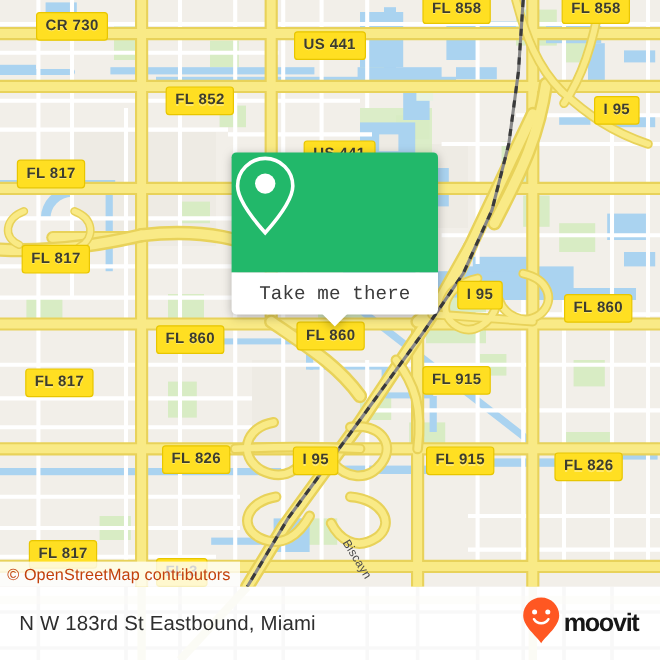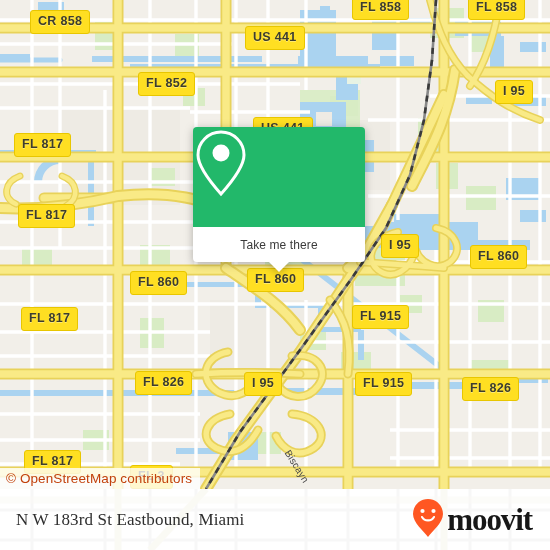--- a/index.html
+++ b/index.html
@@ -60,45 +60,45 @@
     background:#22b86a;
     border-radius:4px 4px 0 0;
     display:flex;align-items:center;justify-content:center;
   }
   .card-bottom{
     position:absolute;left:0;top:100px;width:172px;height:35px;
     background:#fff;border-radius:0 0 4px 4px;
     display:flex;align-items:center;justify-content:center;
   }
   .card-bottom span{
-    font-size:12px;color:#3b3b3b;letter-spacing:.1px;
+    font-size:16px;color:#3b3b3b;letter-spacing:.1px;font-family:Liberation Mono, monospace;
   }
   .card-tip{
     position:absolute;left:50%;top:134px;margin-left:-11px;
     width:0;height:0;
     border-left:11px solid transparent;
     border-right:11px solid transparent;
     border-top:11px solid #fff;
   }
 
   
   .footer{
     position:absolute;left:0;top:489px;width:550px;height:61px;
-    background:#ffffff;overflow:hidden;font-family:Liberation Serif, serif;
+    background:#ffffff;overflow:hidden;
   }
   .footer-wm{position:absolute;left:0;top:-489px;opacity:.10;}
   .footer-inner{
     position:absolute;left:0;top:0;width:550px;height:61px;
     display:flex;align-items:center;justify-content:space-between;
     padding:0 18px 0 16px;box-sizing:border-box;
   }
   .footer-title{font-size:17px;color:#2e2e2e;letter-spacing:.15px;white-space:nowrap;}
   .logo{display:flex;align-items:center;gap:2px;}
   .logo-word{
-    font-size:31px;color:#171717;font-weight:bold;letter-spacing:-1.1px;line-height:1;
+    font-size:21px;color:#171717;font-weight:bold;letter-spacing:-1.1px;line-height:1;
     margin-left:1px;
   }
 </style>
 </head>
 <body>
 
 <div class="screen">
 
   <div class="map">
 
@@ -340,21 +340,21 @@
       <g fill="none" stroke="#888" stroke-width="2.6">
         <path d="M436 0 L432 60 L424 120 L410 175 L386 228 L352 278 L300 350 L240 432 L206 489"></path>
       </g>
       <g fill="none" stroke="#3a3a3a" stroke-width="2.6" stroke-dasharray="6 6">
         <path d="M436 0 L432 60 L424 120 L410 175 L386 228 L352 278 L300 350 L240 432 L206 489"></path>
       </g>
     </svg>
 
     <div class="streetlabel" style="left:292px;top:448px;transform:rotate(58deg);transform-origin:0 0;">Biscayn</div>
 
-    <div class="shield" style="left:30px;top:10px;">CR 858</div>
+    <div class="shield" style="left:30px;top:10px;">CR 730</div>
     <div class="shield" style="left:352px;top:-4px;">FL 858</div>
     <div class="shield" style="left:468px;top:-4px;">FL 858</div>
     <div class="shield" style="left:245px;top:26px;">US 441</div>
     <div class="shield" style="left:138px;top:72px;">FL 852</div>
     <div class="shield" style="left:495px;top:80px;">I 95</div>
     <div class="shield" style="left:14px;top:133px;">FL 817</div>
     <div class="shield" style="left:253px;top:117px;">US 441</div>
     <div class="shield" style="left:18px;top:204px;">FL 817</div>
     <div class="shield" style="left:130px;top:271px;">FL 860</div>
     <div class="shield" style="left:247px;top:268px;">FL 860</div>

